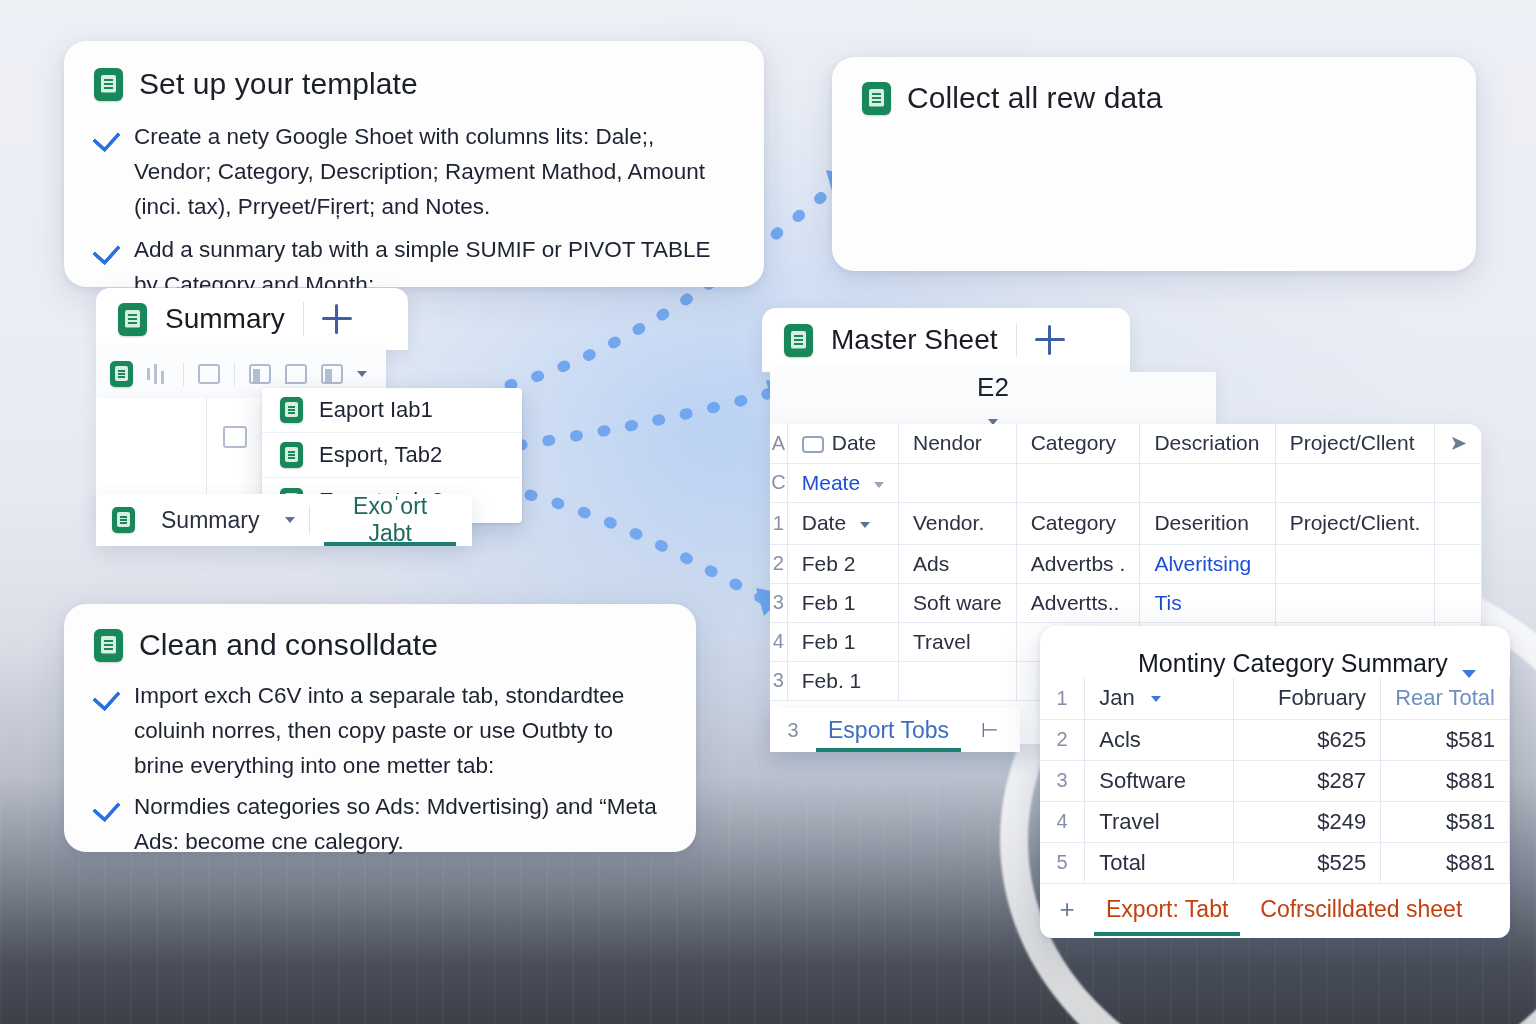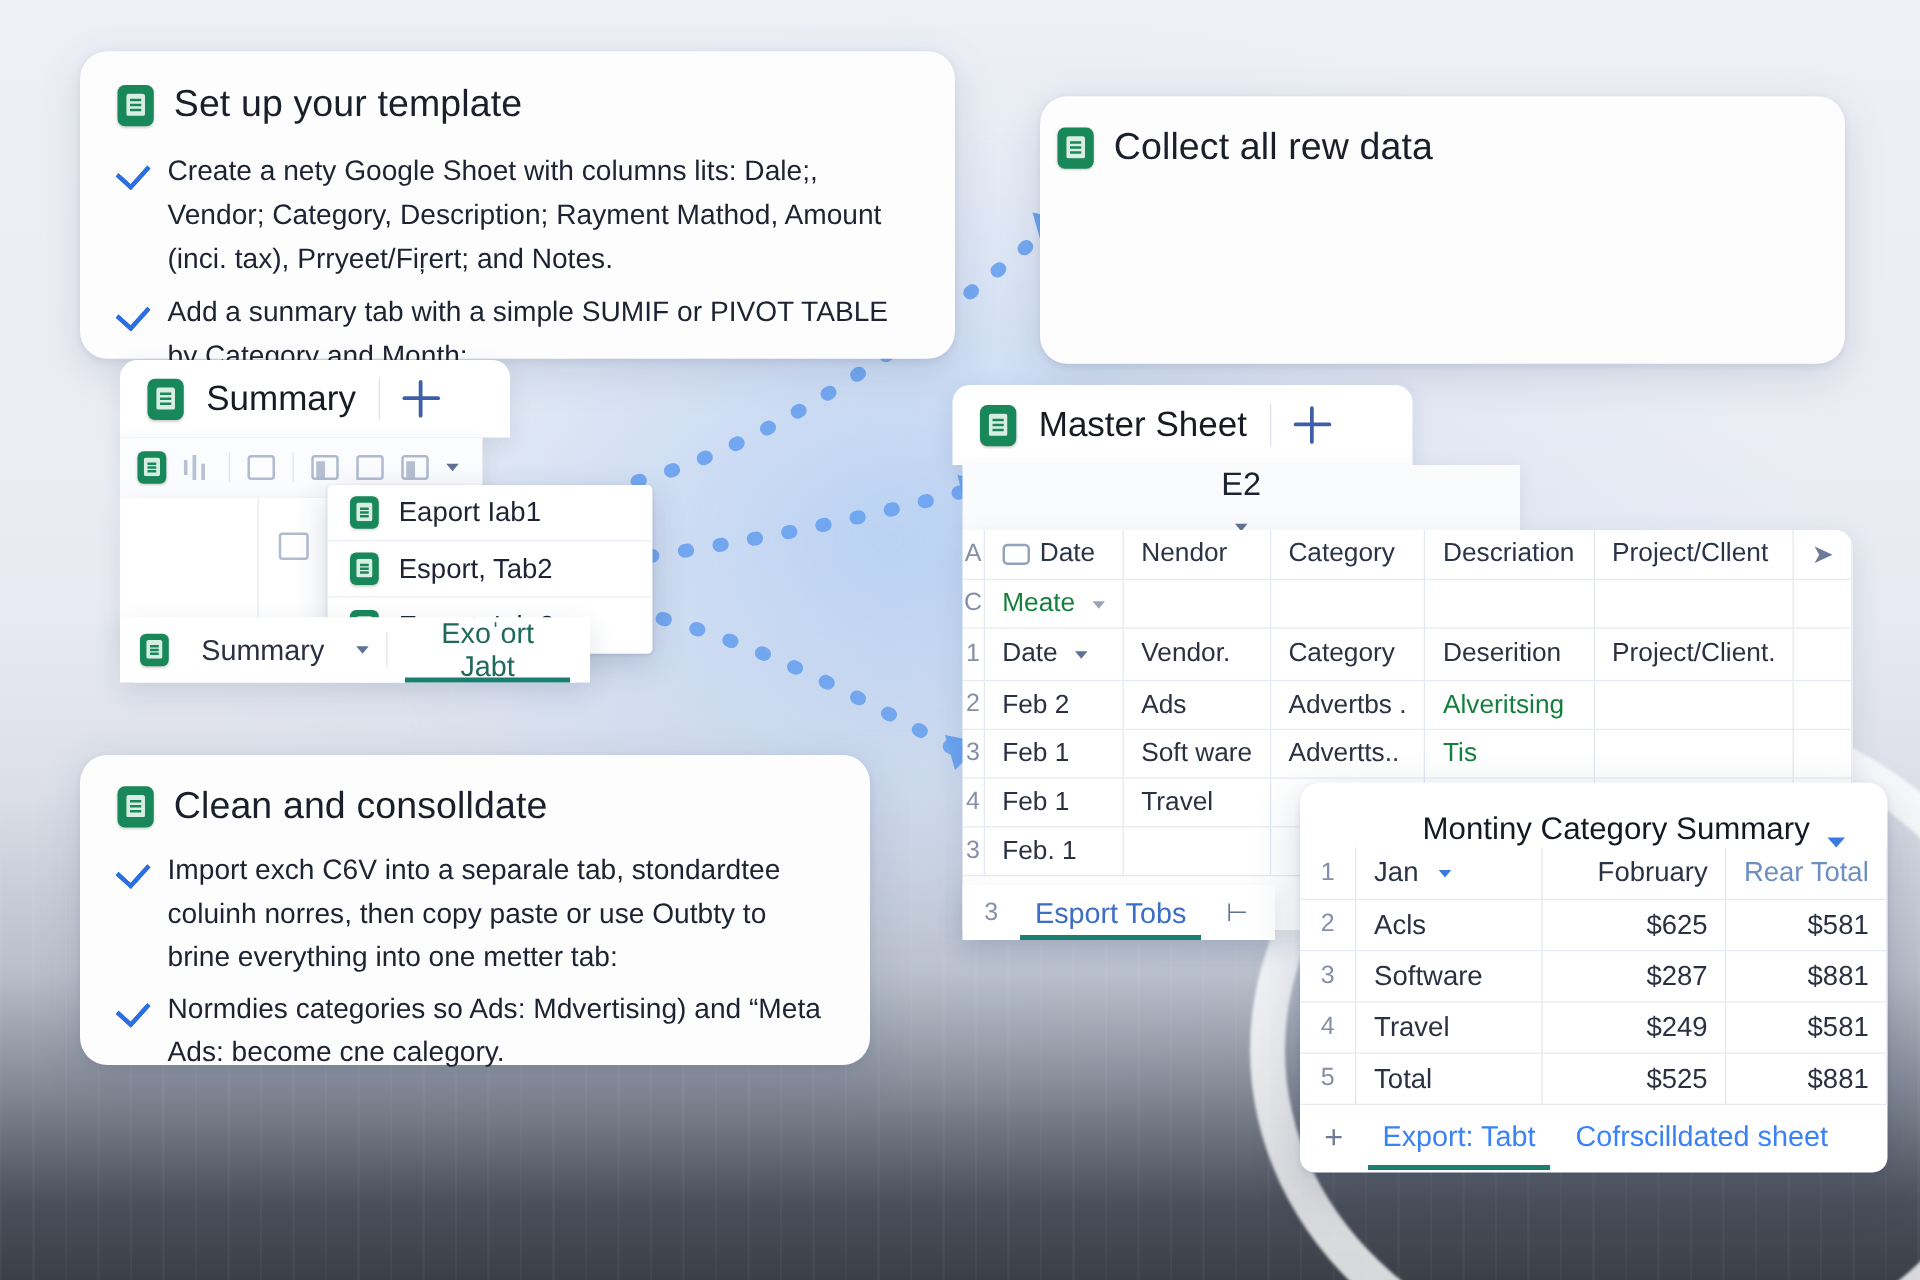--- a/index.html
+++ b/index.html
@@ -133,21 +133,21 @@
   .caret.sm { border-left-width: 5.5px; border-right-width: 5.5px; border-top-width: 6.5px; }
 
   
   .grid { width: 100%; border-collapse: collapse; font-size: 21px; color: #2b3141; }
   .grid td, .grid th {
     border-right: 1px solid #e3e7f0; border-bottom: 1px solid #e6eaf2;
     padding: 0 14px; height: 39px; text-align: left; font-weight: 400; white-space: nowrap;
   }
   .rowno { width: 46px; text-align: center !important; color: #8590a8; font-size: 20px; padding: 0 !important; }
   .hdr { color: #2a3446; }
-  .muted { color: #15803d; }
+  .muted { color: #1d4ed8; }
   .num { text-align: right !important; }
 
   
   .menu {
     position: absolute;
     background: #ffffff;
     border-radius: 4px;
     box-shadow: 0 8px 26px rgba(40,60,100,0.20), 0 1px 3px rgba(40,60,100,0.14);
     overflow: hidden;
   }
@@ -162,21 +162,21 @@
   .tabstrip {
     display: flex; align-items: center; gap: 14px;
     height: 100%; padding: 0 16px; background: #ffffff;
   }
   .tab {
     font-size: 23px; color: #2c3142; padding: 0 12px; height: 100%;
     display: flex; align-items: center;
   }
   .tab.active { color: #1f6a5c; box-shadow: inset 0 -4px 0 0 #1a7f70; }
   .tab.link { color: #3b6ec4; }
-  .tab.teal { color: #3b82f6; }
+  .tab.teal { color: #c2410c; }
 
   .swoosh {
     position: absolute; pointer-events: none;
     border-radius: 50%;
     border: 28px solid rgba(255,255,255,0.80);
     filter: blur(1.2px);
   }
 </style>
 </head>
 <body>
@@ -211,21 +211,21 @@
         <span class="check"></span>
         <span class="btext">Create a nety Google Shoet with columns lits: Dale;, Vendor; Category, Description; Rayment Mathod, Amount (inci. tax), Prryeet/Fiŗert;  and Notes.</span>
       </div>
       <div class="bullet-row">
         <span class="check"></span>
         <span class="btext">Add a sunmary tab with a simple SUMIF or PIVOT TABLE by Category and Month:</span>
       </div>
     </div>
   </div>
 
-  <div class="card" style="left:832px; top:57px; width:644px; height:214px; padding:24px 14px;margin-top:20px;">
+  <div class="card" style="left:832px; top:57px; width:644px; height:214px; padding:24px 30px;">
     <div class="card-title">
       <span class="gicon"></span>
       <span>Collect all rew data</span>
     </div>
   </div>
 
   <div class="card" style="left:64px; top:604px; width:632px; height:248px; padding:24px 30px;">
     <div class="card-title">
       <span class="gicon"></span>
       <span>Clean and consolldate</span>

